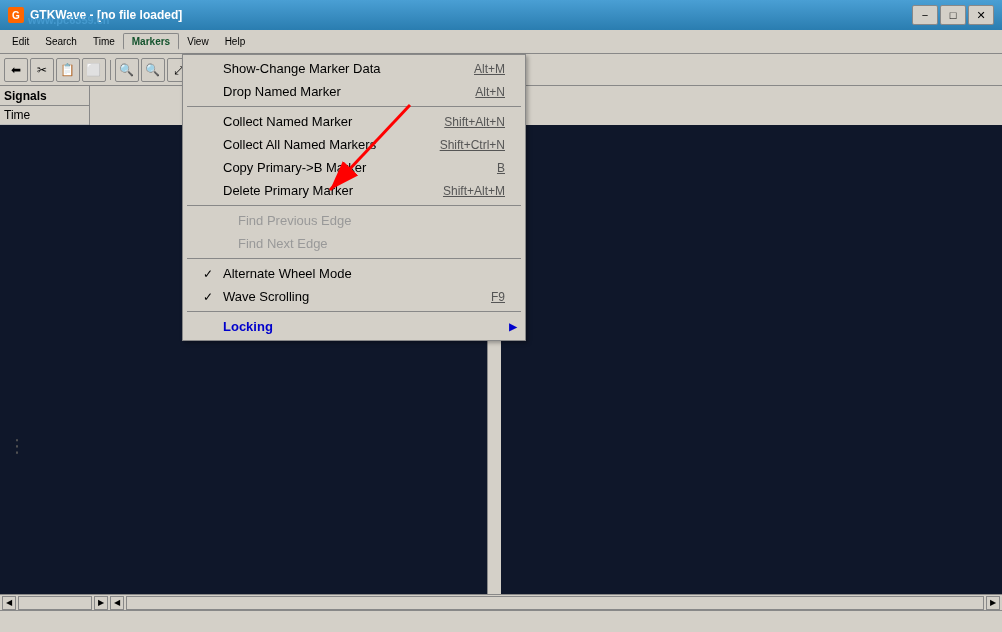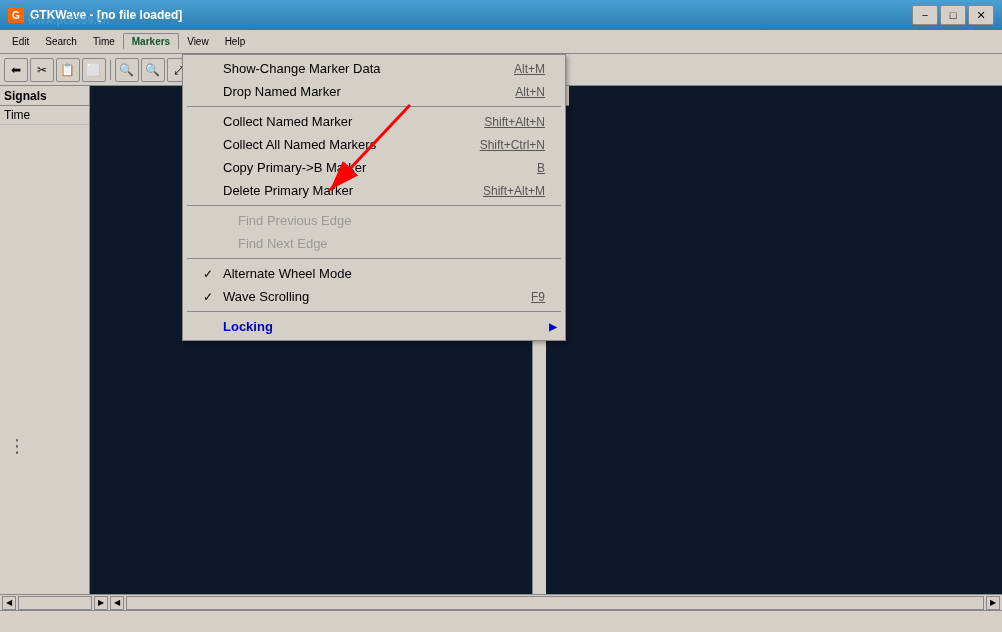--- a/index.html
+++ b/index.html
@@ -218,21 +218,21 @@
       gap: 8px;
       position: absolute;
       bottom: 0;
       left: 0;
       right: 0;
     }
     .dropdown-menu {
       position: absolute;
       top: 54px;
       left: 182px;
-      width: 384px;
+      width: 344px;
       background: #d4d0c8;
       border: 1px solid #888;
       box-shadow: 2px 2px 4px rgba(0,0,0,0.3);
       z-index: 100;
       padding: 2px 0;
     }
     .dropdown-item {
       display: flex;
       align-items: center;
       padding: 4px 20px;
@@ -348,21 +348,21 @@
   <button class="toolbar-btn">🔍</button>
   <button class="toolbar-btn">⤢</button>
   <div class="toolbar-sep"></div>
   <input class="time-input" type="text" value="0 sec" style="">
   <button class="toolbar-btn">↻</button>
   <span class="marker-info">Marker: 0 sec</span>
   <span style="color:#888;margin:0 4px">|</span>
   <span class="marker-info">Cursor: 0 sec</span>
 </div>
 
-<div class="main-content" style="position:relative; height: 524px;">
+<div class="main-content" style="position:relative; height: 524px; flex-direction: column;">
 
   <div class="signals-panel">
     <div class="panel-header">Signals</div>
     <div class="signal-item">Time</div>
 
     <div style="padding: 4px; color: #555; font-size: 18px; letter-spacing: 2px; position:absolute; top: 345px; left: 4px;">⋮</div>
   </div>
 
   <div class="waves-panel">
     <div class="waves-header">Waves</div>

